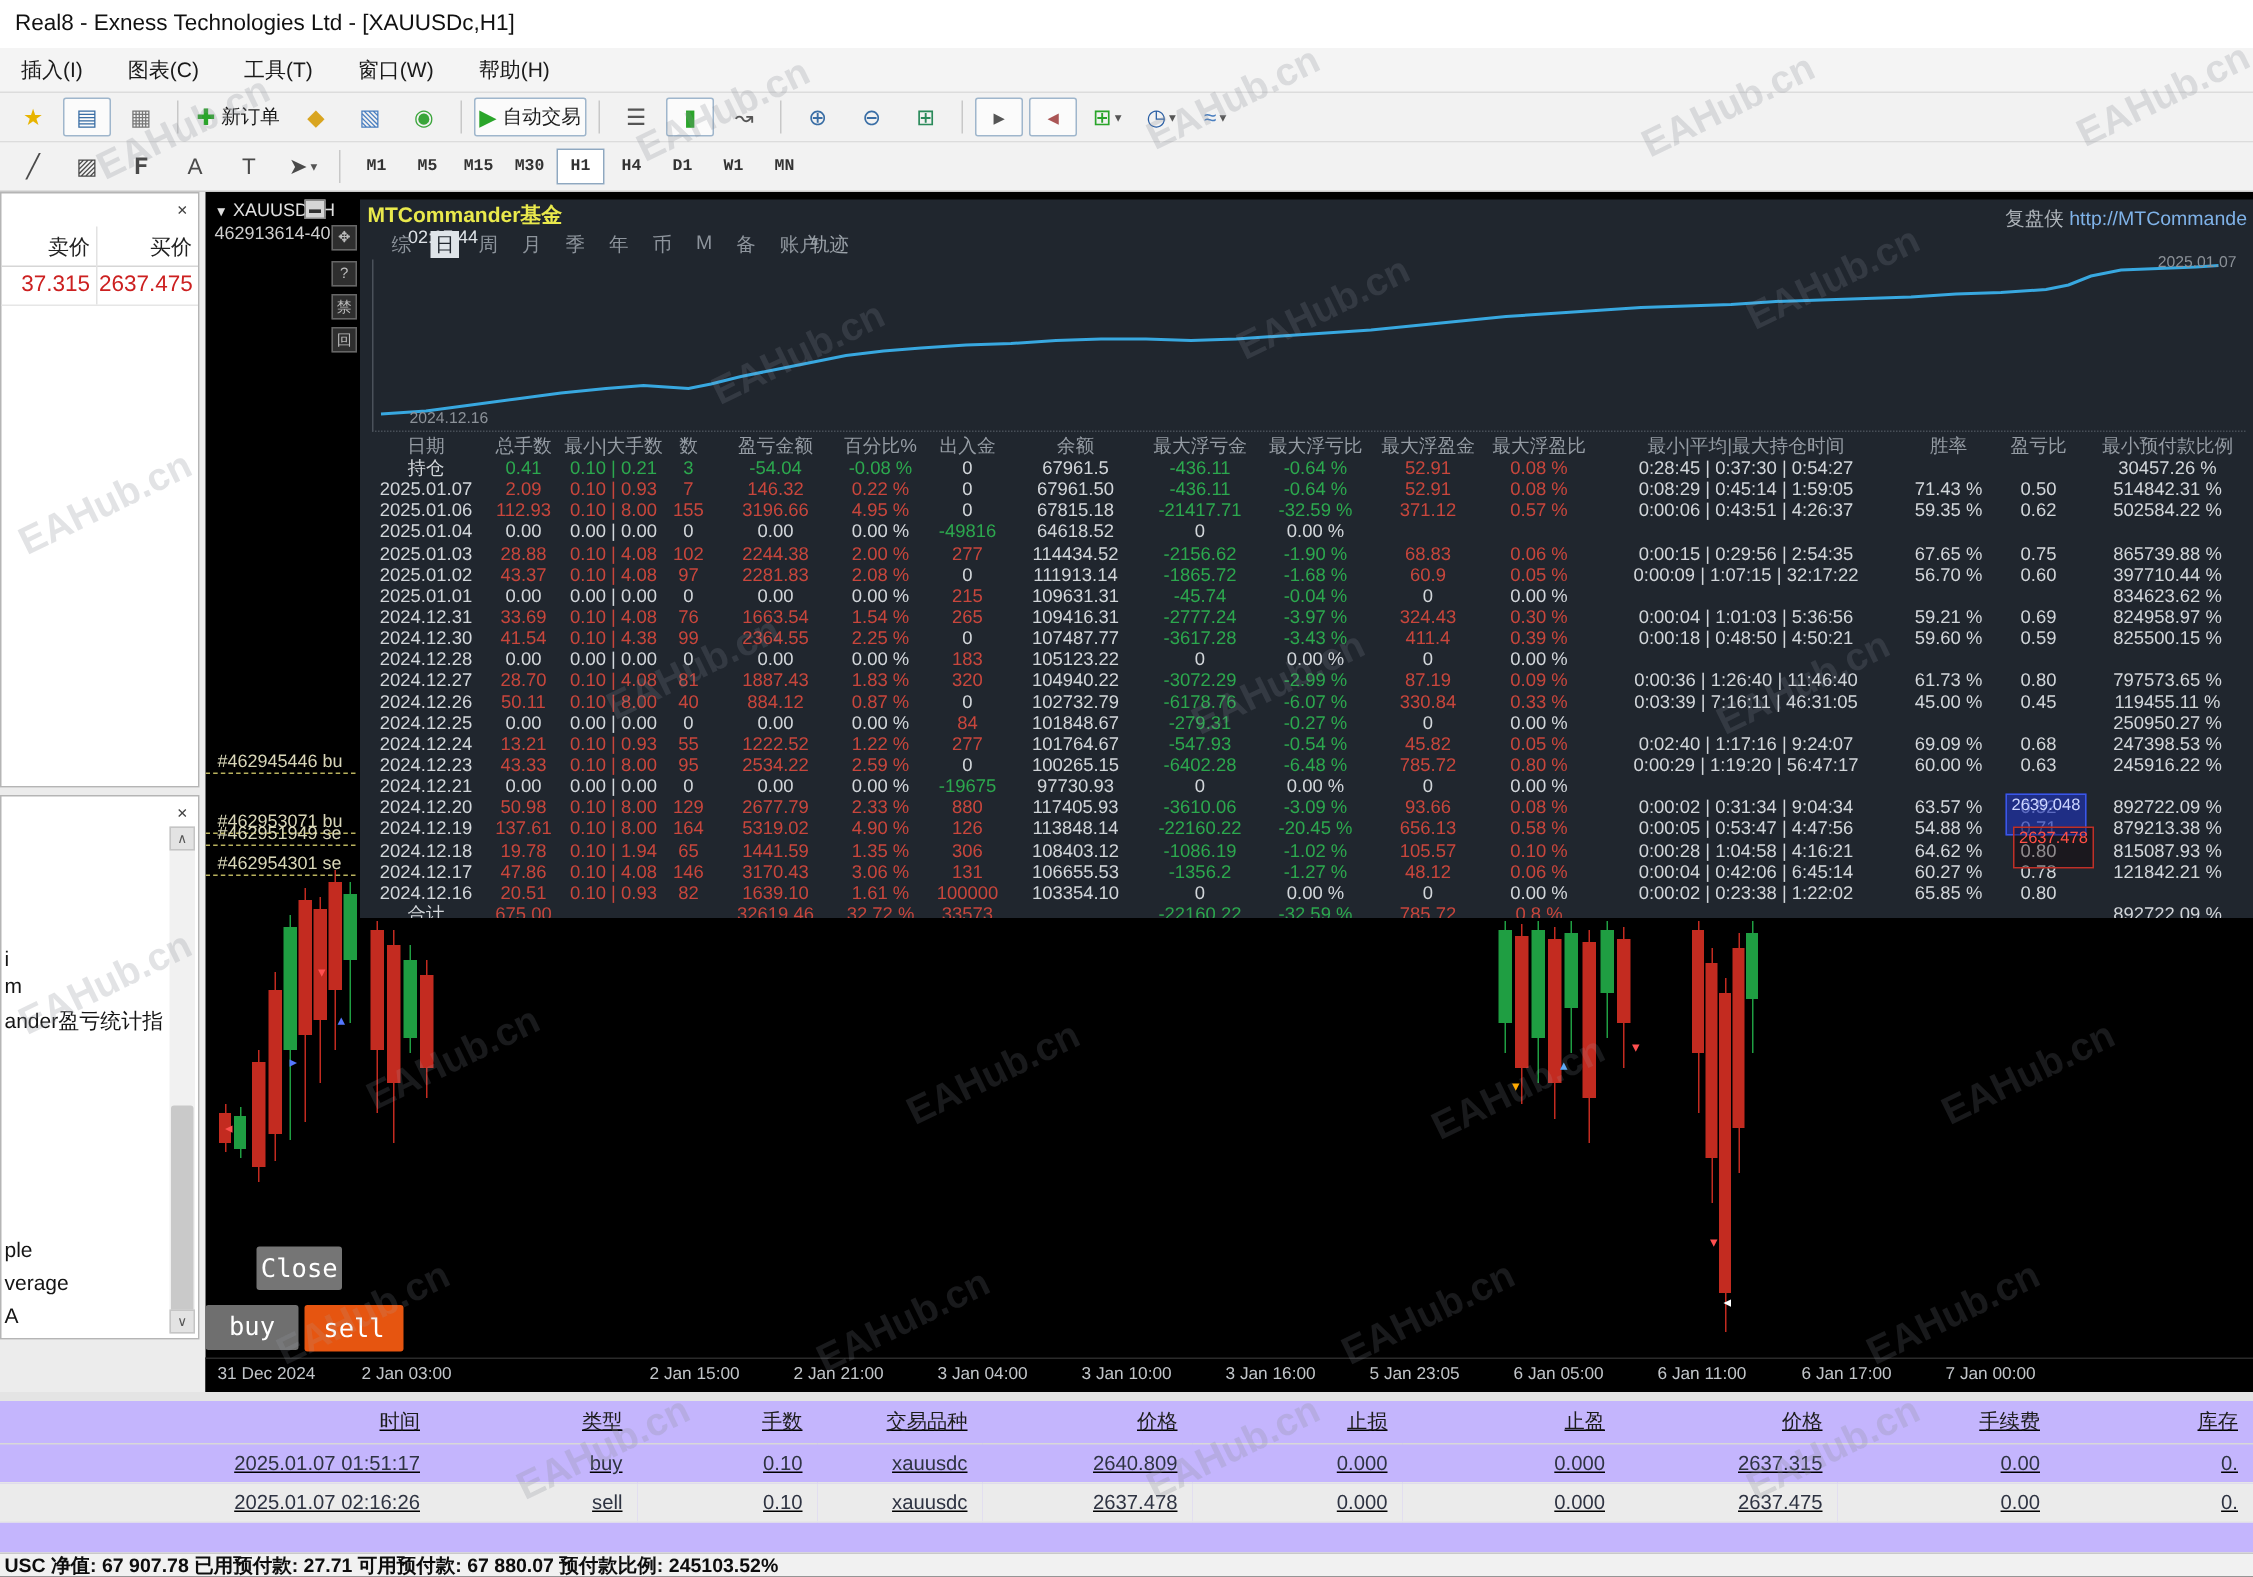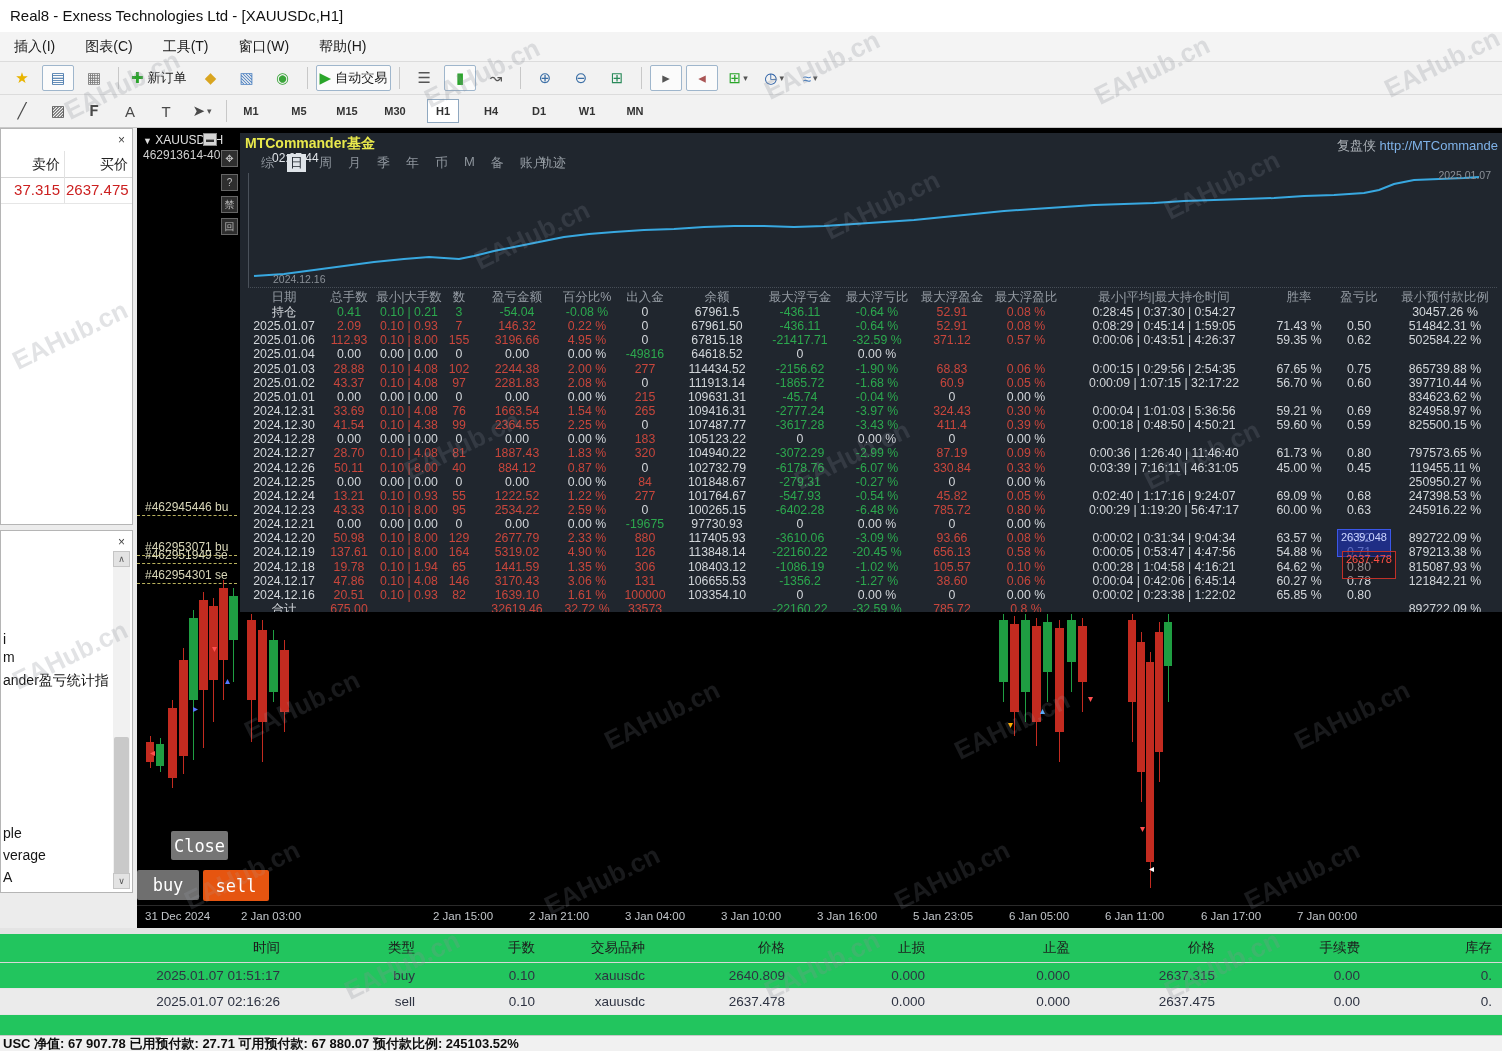--- a/index.html
+++ b/index.html
@@ -79,21 +79,21 @@
   #ptable-head{position:absolute;left:6px;top:156px;width:1256px;font-size:12.5px;color:#959ca4;white-space:nowrap;}
   #ptable-head span{overflow:hidden;}
   #ptable-rows{position:absolute;left:6px;top:172px;width:1256px;}
   .prow{height:14.15px;font-size:12.3px;line-height:14.15px;white-space:nowrap;}
   .prow span{overflow:hidden;}
   .cw{color:#d2d6da;} .cr{color:#c8463c;} .cg{color:#2ca84e;}
   .ptag{position:absolute;font-size:11px;height:28px;line-height:14px;padding:0 3px;box-sizing:border-box;}
   #ptag-blue{border:1px solid #3b57e8;background:rgba(30,50,180,.65);color:#cdd6ff;}
   #ptag-red{border:1px solid #c03028;background:rgba(20,0,0,.35);color:#ff4f45;}
   
-  #orders{left:0;top:928px;width:1502px;height:107px;background:#22c55e;border-top:6px solid #e4e4e4;box-sizing:border-box;}
+  #orders{left:0;top:928px;width:1502px;height:107px;background:#c4b5fd;border-top:6px solid #e4e4e4;box-sizing:border-box;text-decoration:underline;}
   #orders table{border-collapse:collapse;width:1502px;table-layout:fixed;font-size:13.5px;}
   #orders th{font-weight:normal;color:#1c1c1c;text-align:right;padding:4px 10px 4px 0;border-bottom:1px solid #d8d8d8;height:20px;}
   #orders td{color:#2e3342;text-align:right;padding:3px 10px 3px 0;border-bottom:1px solid #e6e6e6;height:19px;}
   #orders tr.alt{background:#ebebeb;}
   
   #statusbar{left:0;top:1035px;width:1502px;height:16px;background:#f1f1f1;border-top:1px solid #c9c9c9;
     font-size:13px;font-weight:bold;color:#0d0d0d;line-height:15px;padding-left:3px;box-sizing:border-box;white-space:nowrap;}
   
   .wm{position:absolute;font-size:26px;transform:rotate(-26deg);pointer-events:none;white-space:nowrap;font-weight:bold;}
   .wm.light{color:rgba(140,145,150,.25);}
@@ -161,21 +161,21 @@
   <span class="tbtn">╱</span>
   <span class="tbtn">▨</span>
   <span class="tbtn">𝐅</span>
   <span class="tbtn">A</span>
   <span class="tbtn">T</span>
   <span class="tbtn">
     <span>➤</span>
     <span class="drop">▾</span>
   </span>
   <span class="tsep"></span>
-  <span id="tfgroup" style="display:flex;gap:16px;">
+  <span id="tfgroup" style="display:flex;gap:2px;font-family:Liberation Mono, monospace;">
       <span class="tfbtn">M1</span>
       <span class="tfbtn">M5</span>
       <span class="tfbtn">M15</span>
       <span class="tfbtn">M30</span>
       <span class="tfbtn active">H1</span>
       <span class="tfbtn">H4</span>
       <span class="tfbtn">D1</span>
       <span class="tfbtn">W1</span>
       <span class="tfbtn">MN</span>
     </span>
@@ -767,21 +767,21 @@
         <span class="cw">2024.12.17</span>
         <span class="cr">47.86</span>
         <span class="cr">0.10 | 4.08</span>
         <span class="cr">146</span>
         <span class="cr">3170.43</span>
         <span class="cr">3.06 %</span>
         <span class="cr">131</span>
         <span class="cw">106655.53</span>
         <span class="cg">-1356.2</span>
         <span class="cg">-1.27 %</span>
-        <span class="cr">38.60</span>
+        <span class="cr">48.12</span>
         <span class="cr">0.06 %</span>
         <span class="cw">0:00:04 | 0:42:06 | 6:45:14</span>
         <span class="cw">60.27 %</span>
         <span class="cw">0.78</span>
         <span class="cw">121842.21 %</span>
       </div>
       <div class="prow pgrid">
         <span class="cw">2024.12.16</span>
         <span class="cr">20.51</span>
         <span class="cr">0.10 | 0.93</span>

